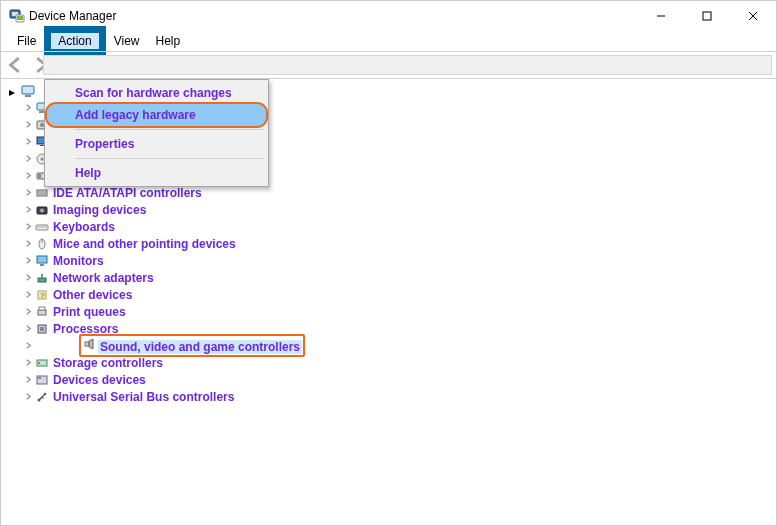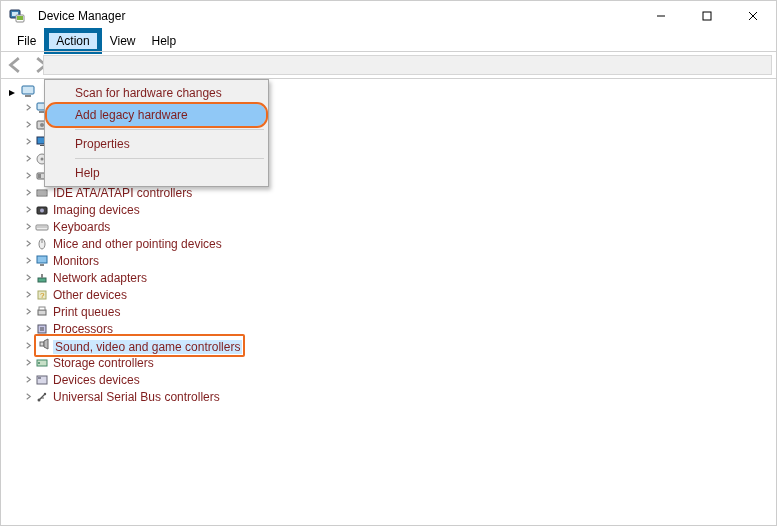--- a/index.html
+++ b/index.html
@@ -1,51 +1,51 @@
 <!DOCTYPE html>
 <html><head>
 <meta charset="utf-8">
 <style>
   * { box-sizing: border-box; font-family: "Segoe UI", Tahoma, sans-serif; }
   html, body { margin: 0; padding: 0; }
   body { width: 777px; height: 526px; background: #fff; border: 1px solid #ccc; overflow: hidden; }
 
   
   .titlebar { height: 30px; display: flex; align-items: center; justify-content: space-between; padding-left: 8px; }
-  .titlebar .left { display: flex; align-items: center; gap: 13px; }
+  .titlebar .left { display: flex; align-items: center; gap: 4px; }
   .titlebar .title { font-size: 12px; color: #000; }
   .titlebar .controls { display: flex; }
   .titlebar .ctl { width: 46px; height: 30px; display: flex; align-items: center; justify-content: center; }
   .titlebar .ctl svg { width: 10px; height: 10px; }
 
   .devmgr-icon { width: 16px; height: 16px; }
 
   
   .menubar { height: 20px; display: flex; align-items: center; padding-left: 8px; font-size: 12px; }
   .menubar .item { padding: 2px 8px; cursor: default; }
-  .menubar .item.active { background: #cce8ff; border: 5px solid #0369a1; padding: 1px 7px; }
+  .menubar .item.active { background: #cce8ff; border: 7px solid #0369a1; padding: 1px 7px; }
 
   
   .toolbar { height: 28px; border-top: 1px solid #d0d0d0; border-bottom: 1px solid #d0d0d0; display: flex; align-items: center; padding-left: 4px; gap: 2px; position: relative; }
   .toolbar .sep { width: 1px; height: 20px; background: #d0d0d0; margin: 0 2px; }
   .toolbar .tbtn { width: 22px; height: 22px; display: flex; align-items: center; justify-content: center; opacity: 0.55; }
   .toolbar-overlay { position: absolute; left: 42px; top: 3px; right: 4px; height: 20px; background: #f0f0f0; border: 1px solid #d6d6d6; z-index: 5; }
 
   
-  .treepane { position: relative; padding: 4px 0 0 4px; font-size: 12px; line-height: 16px; color: #7f1d1d; }
+  .treepane { position: relative; padding: 4px 0 0 4px; font-size: 12px; line-height: 16px; color: #6d28d9; font-weight: bold; }
   .tree-root { display: flex; align-items: center; gap: 3px; padding-left: 2px; }
   .tree-children { padding-left: 18px; }
   .node { display: flex; align-items: center; gap: 1px; height: 17px; white-space: nowrap; }
   .chev { width: 10px; height: 10px; display: inline-flex; align-items: center; justify-content: center; }
   .chev svg { width: 9px; height: 9px; }
   .dev-icon { width: 16px; height: 16px; display: inline-flex; align-items: center; justify-content: center; }
   .dev-icon svg { width: 14px; height: 14px; }
   .label { padding: 0 2px; }
   .highlighted .label { background: #cce8ff; }
-  .orange-box { border: 2px solid #ec6a1f; border-radius: 2px; padding: 0 1px; }
+  .orange-box { border: 2px solid #ec6a1f; border-radius: 2px; padding: 0 1px; margin-left: 45px; }
 
   
   .dropdown {
     position: absolute; left: 43px; top: 0; width: 225px; background: #f0f0f0;
     border: 1px solid #a7a7a7; box-shadow: 2px 3px 4px rgba(0,0,0,0.25); z-index: 10;
     padding: 2px;
   }
   .dropdown .mrow { display: flex; align-items: center; height: 22px; font-size: 12px; padding-left: 28px; cursor: default; }
   .dropdown .mrow.highlight { background: #90c8f6; border-radius: 9px; }
   .dropdown .mrow.orange { outline: 2px solid #ec6a1f; outline-offset: 0; }

